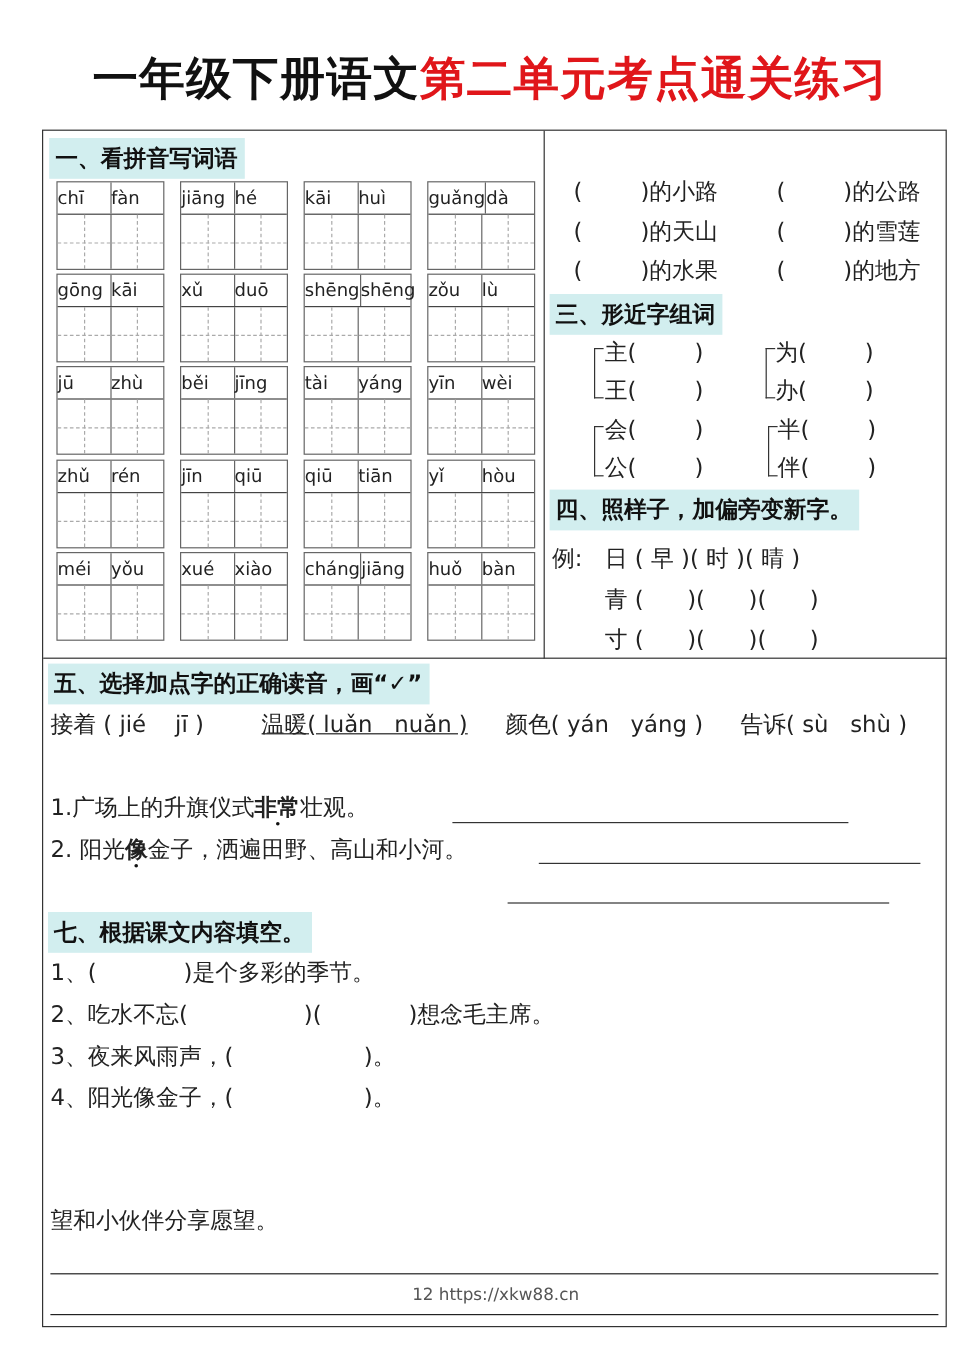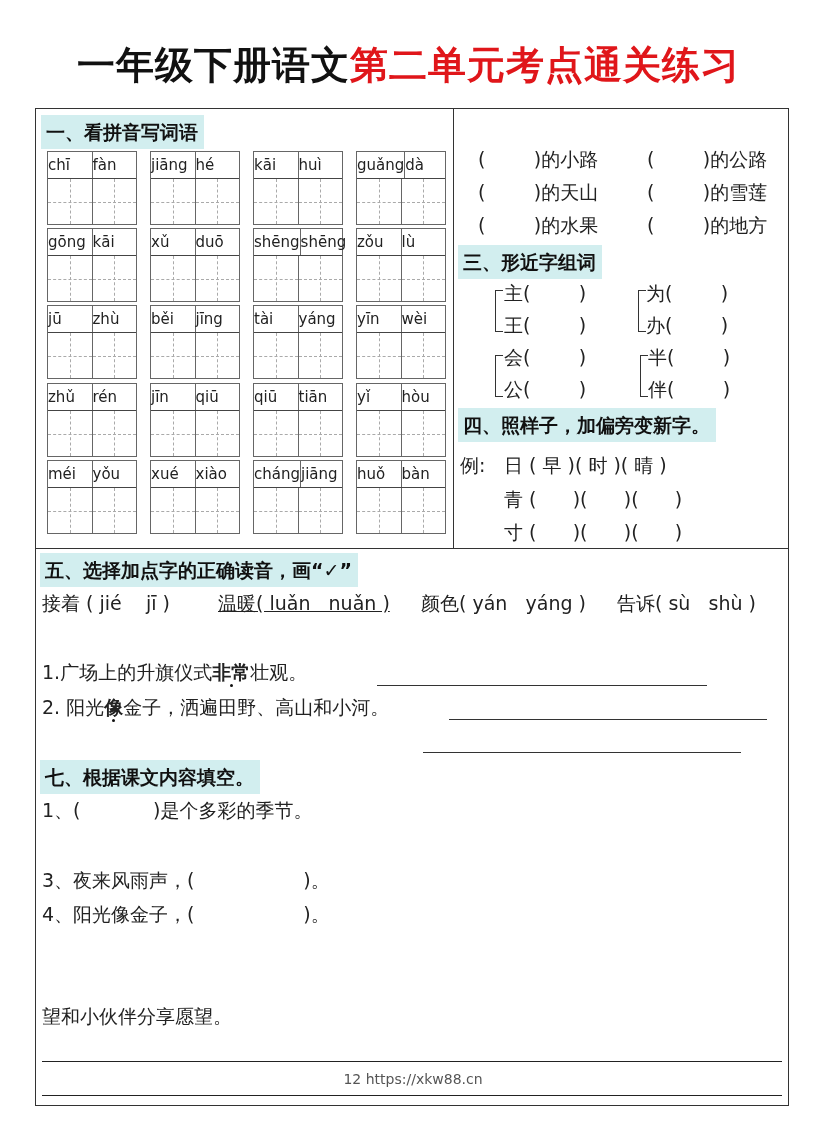--- a/index.html
+++ b/index.html
@@ -332,20 +332,21 @@
   <div class="line-text" style="left:581px; top:482px;">告诉( sù   shù )</div>
 
   <div class="line-text" style="left:6px; top:551px;"><span>1.广场上的升旗仪式</span><span class="dot">非常</span><span>壮观。</span></div>
   <div class="blank-line" style="left:341px; top:576px; width:330px;"></div>
   <div class="line-text" style="left:6px; top:586px;"><span>2. 阳光</span><span class="dot">像</span><span>金子，洒遍田野、高山和小河。</span></div>
   <div class="blank-line" style="left:413px; top:610px; width:318px;"></div>
   <div class="blank-line" style="left:387px; top:643px; width:318px;"></div>
 
   <div class="sec-head" style="left:4px; top:651px;">七、根据课文内容填空。</div>
   <div class="line-text" style="left:6px; top:689px;">1、(            )是个多彩的季节。</div>
+  <div class="line-text" style="left:6px; top:724px;">2、吃水不忘(                )(            )想念毛主席。</div>
   <div class="line-text" style="left:6px; top:759px;">3、夜来风雨声，(                  )。</div>
   <div class="line-text" style="left:6px; top:793px;">4、阳光像金子，(                  )。</div>
 
   <div class="line-text" style="left:6px; top:895px;">望和小伙伴分享愿望。</div>
 
   <div class="footer-line" style="top:952px;"></div>
   <div class="footer-text" style="top:962px;">12 https://xkw88.cn</div>
   <div class="footer-line" style="top:986px;"></div>
 </div>
 

